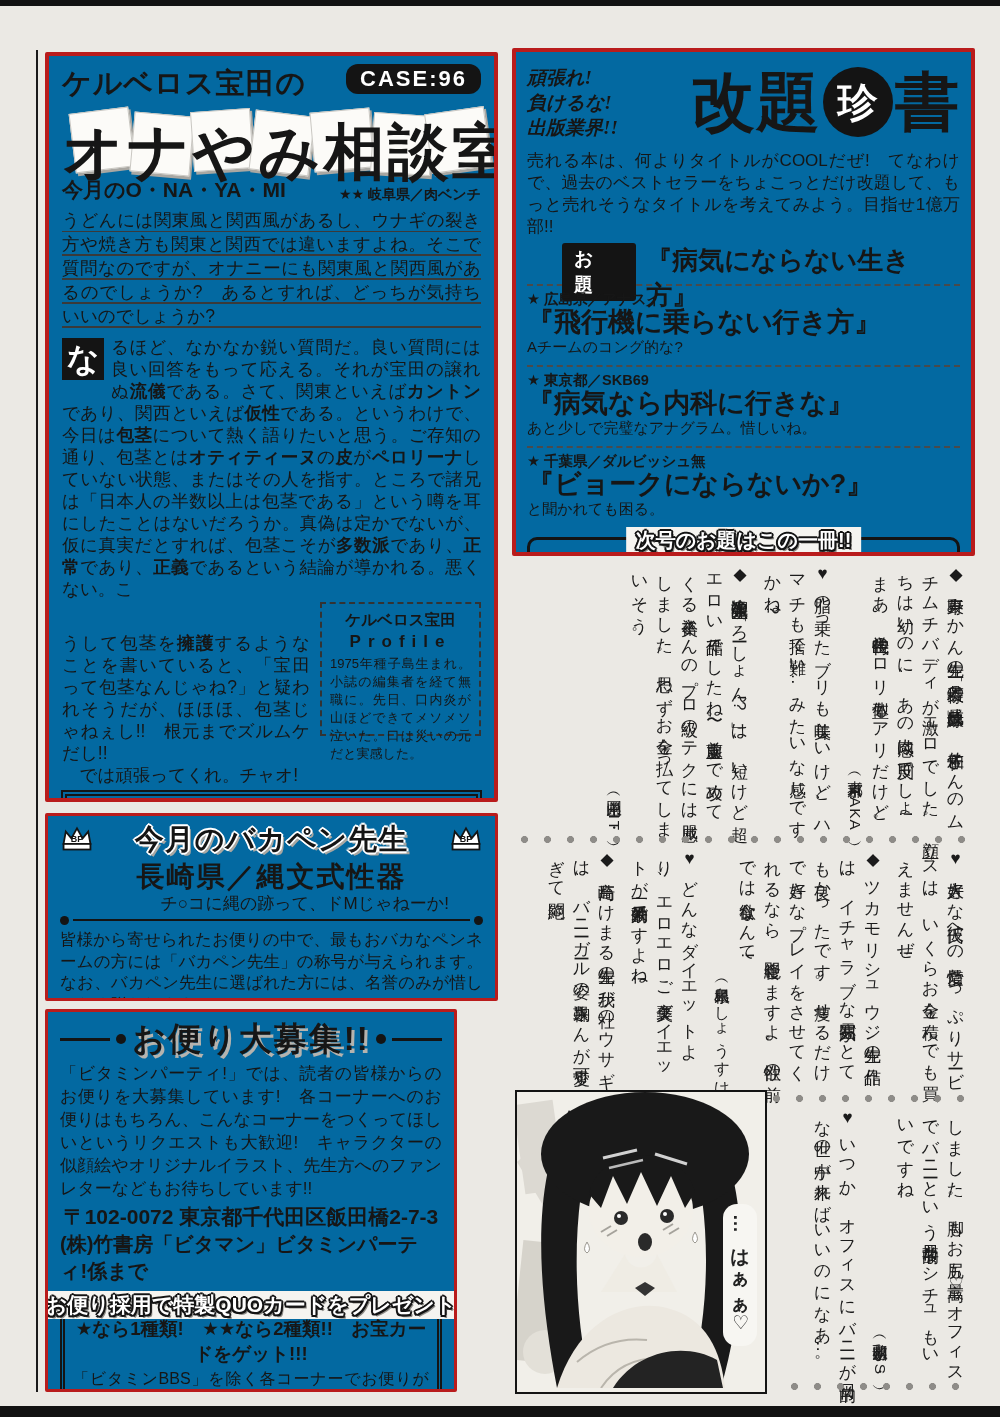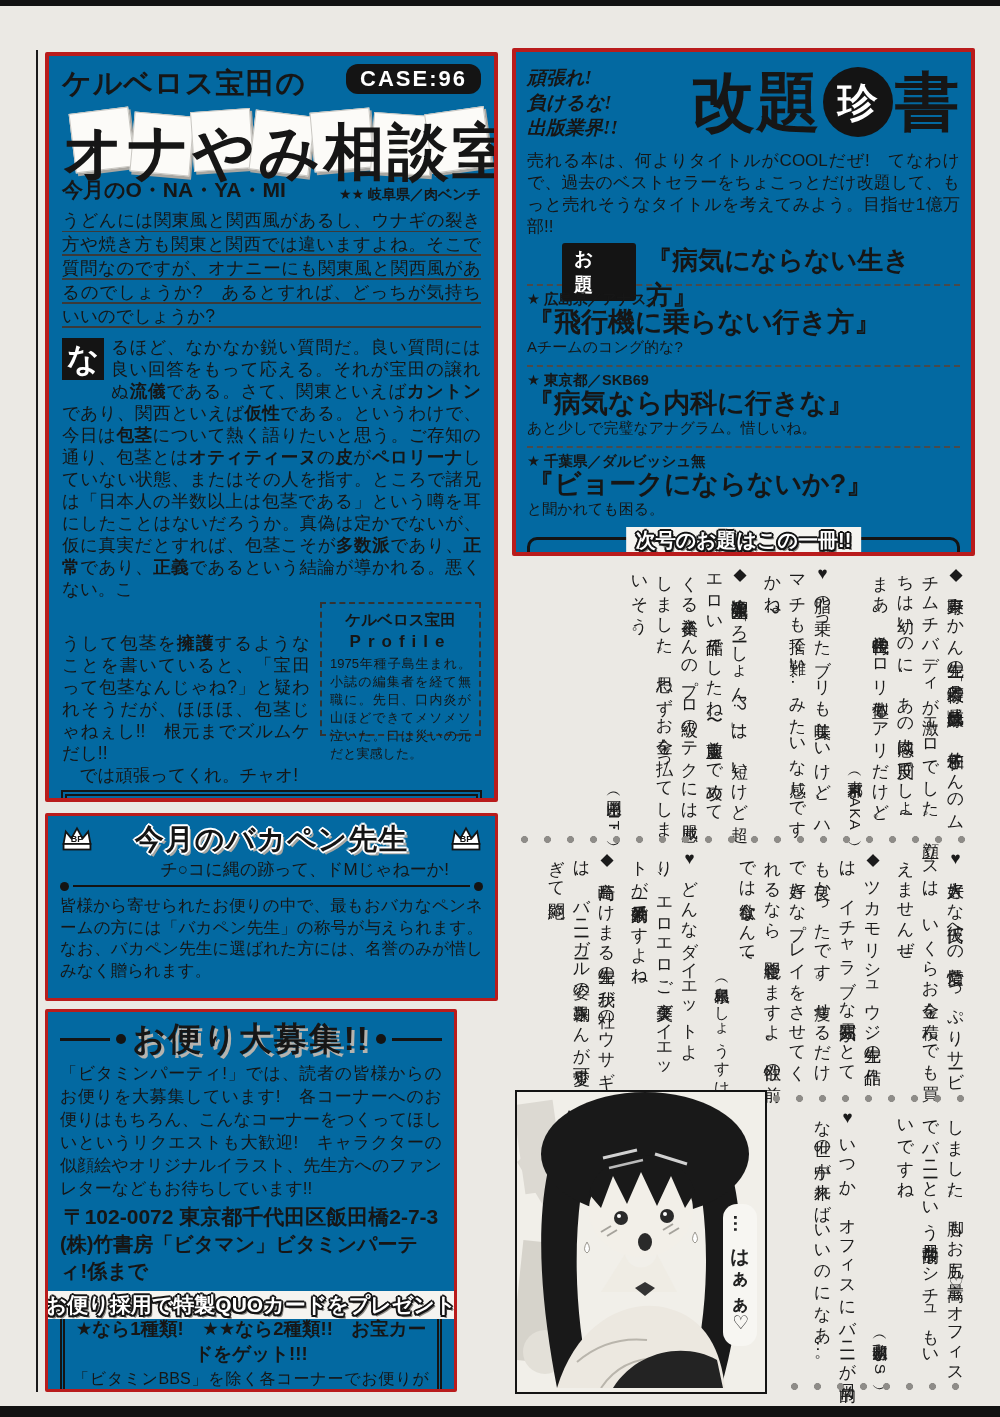--- a/index.html
+++ b/index.html
@@ -165,20 +165,21 @@
           <rect x="3" y="16" width="24" height="5" fill="#fff" stroke="#141414" stroke-width="1.6"></rect>
           <text x="15" y="14" font-size="8" font-weight="bold" text-anchor="middle" fill="#141414">BP</text>
         </svg>
       <span class="outline-dark">今月のバカペン先生</span>
       <svg width="34" height="28" viewBox="0 0 30 25">
           <path d="M3,16 L5,5 L10,11 L15,2 L20,11 L25,5 L27,16 Z" fill="#fff" stroke="#141414" stroke-width="1.6"></path>
           <rect x="3" y="16" width="24" height="5" fill="#fff" stroke="#141414" stroke-width="1.6"></rect>
           <text x="15" y="14" font-size="8" font-weight="bold" text-anchor="middle" fill="#141414">BP</text>
         </svg>
     </div>
+    <div class="b-winner">長崎県／縄文式性器</div>
     <div class="b-comment">チ○コに縄の跡って、ドMじゃねーか!</div>
     <div class="b-divider">
         <i></i>
         <span class="line"></span>
         <i></i>
       </div>
     <p class="b-body">皆様から寄せられたお便りの中で、最もおバカなペンネームの方には「バカペン先生」の称号が与えられます。なお、バカペン先生に選ばれた方には、名誉のみが惜しみなく贈られます。</p>
   </section>
 
   <section class="boxC">

